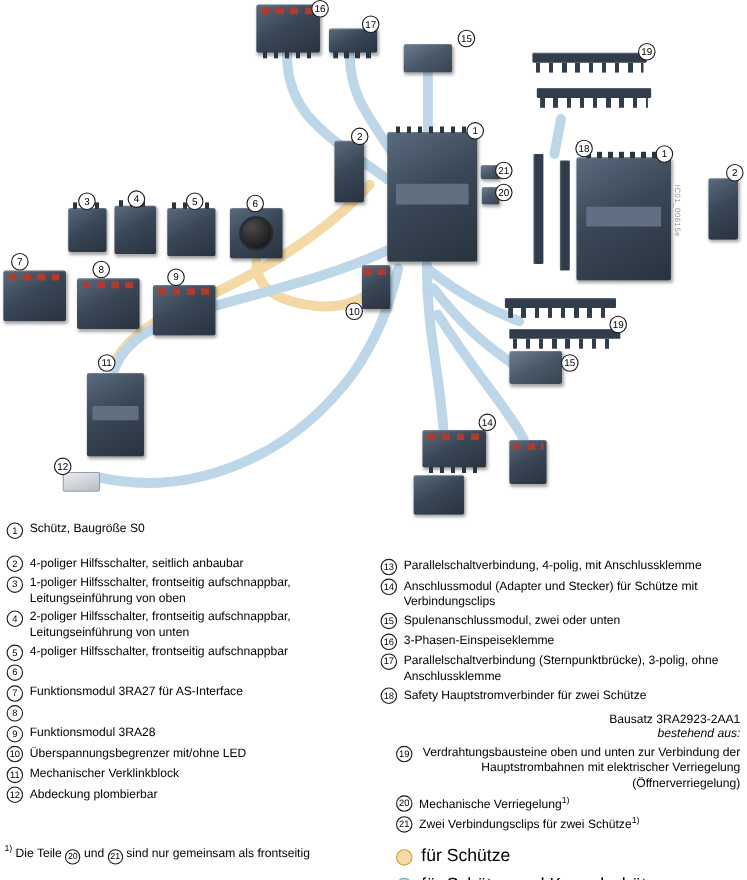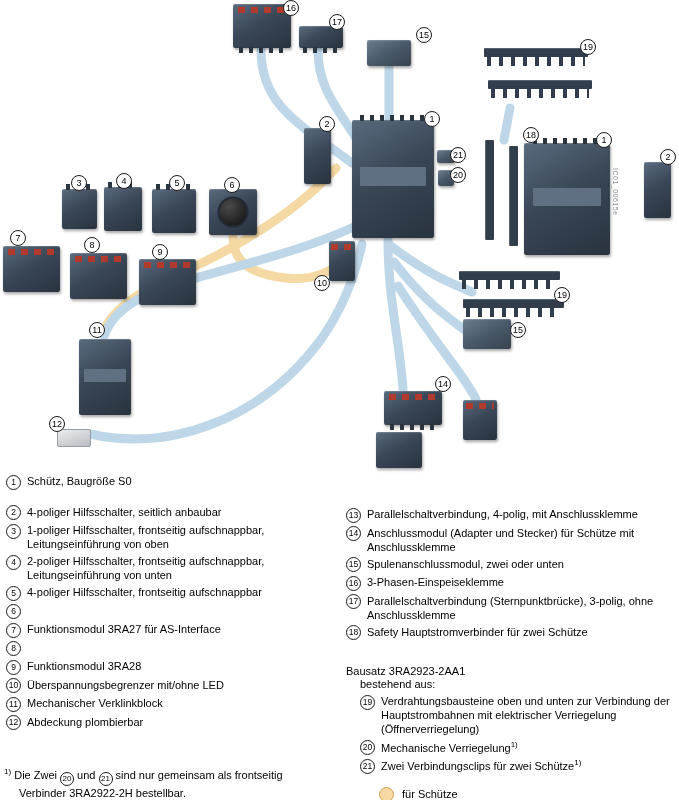--- a/index.html
+++ b/index.html
@@ -37,26 +37,26 @@
   .watermark{position:absolute;z-index:2;writing-mode:vertical-rl;font-size:7px;color:#8a9096;letter-spacing:.5px;}
 
   
   .legend{position:absolute;left:6px;top:474px;width:667px;display:flex;z-index:1;}
   .col-left{width:340px;}
   .col-right{width:327px;padding-top:33px;}
   .legend-item{display:flex;gap:6px;margin-bottom:3px;font-size:11px;line-height:1.28;}
   .col-left .legend-item:first-child{margin-bottom:15px;}
   .cnum{display:inline-flex;flex:0 0 auto;width:13px;height:13px;border:1px solid #1a1a1a;border-radius:50%;
         font-size:8.5px;align-items:center;justify-content:center;margin-top:0.5px;}
-  .bausatz{margin-top:25px;font-size:11px;}
-  .bausatz-sub{padding-left:14px;margin:1px 0 4px 0;}
+  .bausatz{margin-top:8px;font-size:11px;text-align:right;}
+  .bausatz-sub{padding-left:14px;margin:1px 0 4px 0;font-style:italic;}
   .bausatz-list{padding-left:14px;}
   sup{font-size:8px;}
   .color-legend{margin-top:13px;padding-left:14px;}
-  .color-row{display:flex;align-items:center;gap:8px;font-size:11px;margin-bottom:8px;margin-left:19px;}
+  .color-row{display:flex;align-items:center;gap:8px;font-size:16px;margin-bottom:8px;}
   .dot{width:13px;height:13px;border-radius:50%;flex:0 0 auto;}
 
   .footnote{position:absolute;left:4px;top:767px;width:360px;font-size:11px;line-height:1.3;z-index:1;}
   .footnote .cnum{width:12px;height:12px;font-size:8px;vertical-align:-2px;display:inline-flex;}
   .fn-line2{padding-left:15px;}
 </style>
 </head>
 <body>
 
 <div class="page">
@@ -200,21 +200,21 @@
         </div>
       </div>
     <div class="col-right">
       <div>
           <div class="legend-item">
             <span class="cnum">13</span>
             <span>Parallelschaltverbindung, 4-polig, mit Anschlussklemme</span>
           </div>
           <div class="legend-item">
             <span class="cnum">14</span>
-            <span>Anschlussmodul (Adapter und Stecker) für Schütze mit Anschlussklemme</span>
+            <span>Anschlussmodul (Adapter und Stecker) für Schütze mit Verbindungsclips</span>
           </div>
           <div class="legend-item">
             <span class="cnum">15</span>
             <span>Spulenanschlussmodul, zwei oder unten</span>
           </div>
           <div class="legend-item">
             <span class="cnum">16</span>
             <span>3-Phasen-Einspeiseklemme</span>
           </div>
           <div class="legend-item">
@@ -253,22 +253,21 @@
             <span class="dot" style="background: rgb(189, 215, 232); border: 1px solid rgb(127, 168, 196);"></span>
             <span>für Schütze und Koppelschütze</span>
           </div>
         </div>
     </div>
   </div>
 
   <div class="footnote">
     <div>
       <sup>1)</sup>
-      <span>Die Zwei</span>
+      <span>Die Teile</span>
       <span class="cnum">20</span>
       <span>und</span>
       <span class="cnum">21</span>
       <span>sind nur gemeinsam als frontseitig</span>
     </div>
-    <div class="fn-line2">Verbinder 3RA2922-2H bestellbar.</div>
   </div>
 
 </div>
 
 </body></html>

